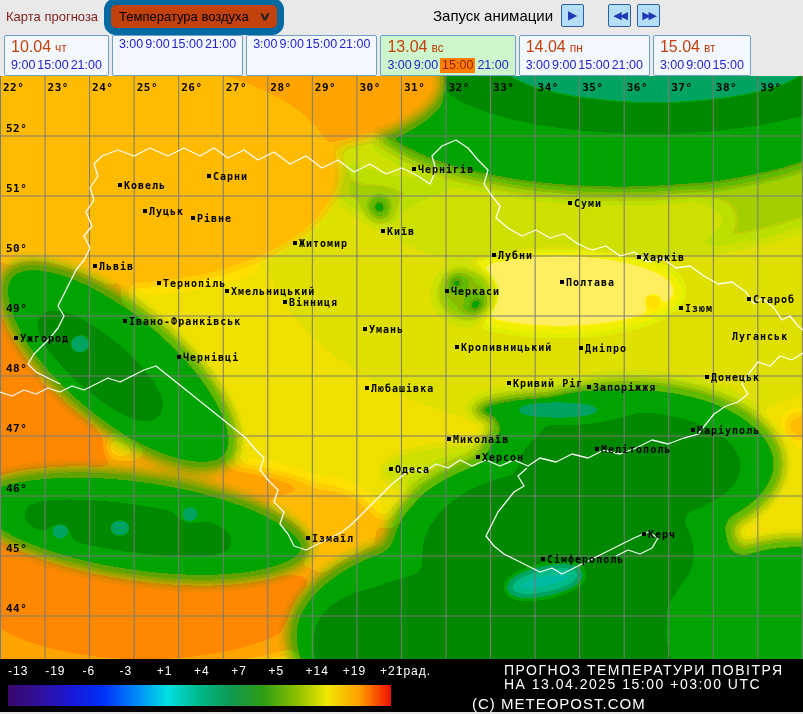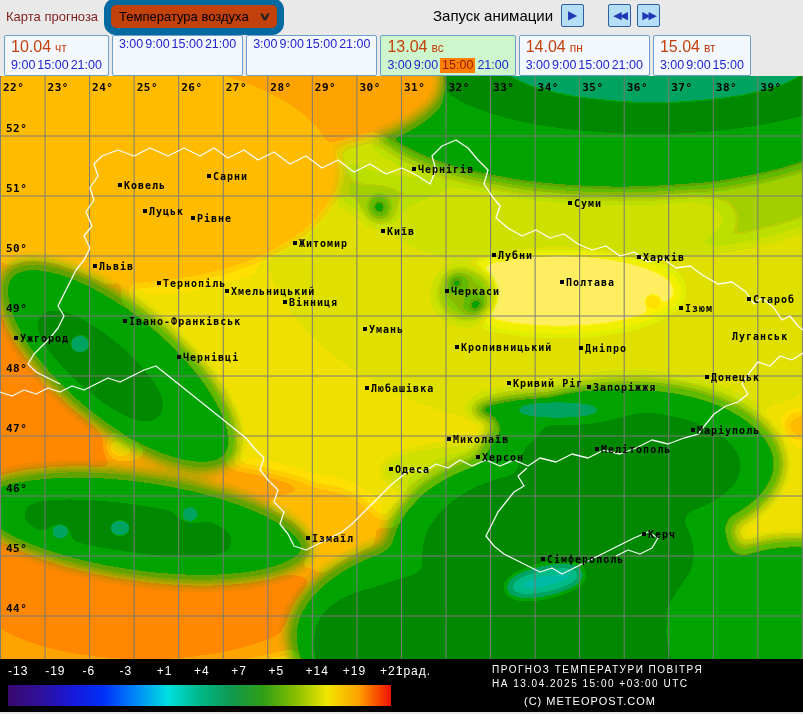--- a/index.html
+++ b/index.html
@@ -17,22 +17,22 @@
   .tab.sel{background:#CDF6CD;}
   .tab-l1{font-size:16px;color:#c2410c;line-height:19px;}
   .tab-dow{font-size:12px;margin-left:4px;}
   .times{font-size:12.5px;color:#2323CF;display:flex;gap:2px;line-height:15px;}
   .time{cursor:pointer;}
   .time.sel{background:#FF7F00;color:#8B1A00;padding:0 2px;}
   .map{position:relative;width:803px;height:583px;background:#F2E100;overflow:hidden;}
   .legend{position:relative;height:53px;background:#000;color:#fff;font-family:Liberation Sans, sans-serif;}
   .tick{position:absolute;top:5px;font-size:12px;letter-spacing:1px;}
   .bar{position:absolute;left:8px;top:26px;width:383px;height:21px;}
-  .linfo{position:absolute;left:492px;top:4px;font-size:10px;letter-spacing:1.5px;line-height:14px;white-space:pre;}
-  .lcopy{position:absolute;left:524px;top:36px;font-size:11px;letter-spacing:1px;}
+  .linfo{position:absolute;left:504px;top:4px;font-size:14px;letter-spacing:1.5px;line-height:14px;white-space:pre;}
+  .lcopy{position:absolute;left:472px;top:36px;font-size:15px;letter-spacing:1px;}
   svg text{font-family:"DejaVu Sans Mono",monospace;fill:#000;}
   .citytxt{font-size:10px;font-weight:bold;letter-spacing:1px;}
   .degtxt{font-size:11px;font-weight:bold;letter-spacing:0.5px;}
 </style>
 </head>
 <body>
 
 <div class="topbar">
   <span class="topbar-label">Карта прогноза</span>
   <span class="select">

